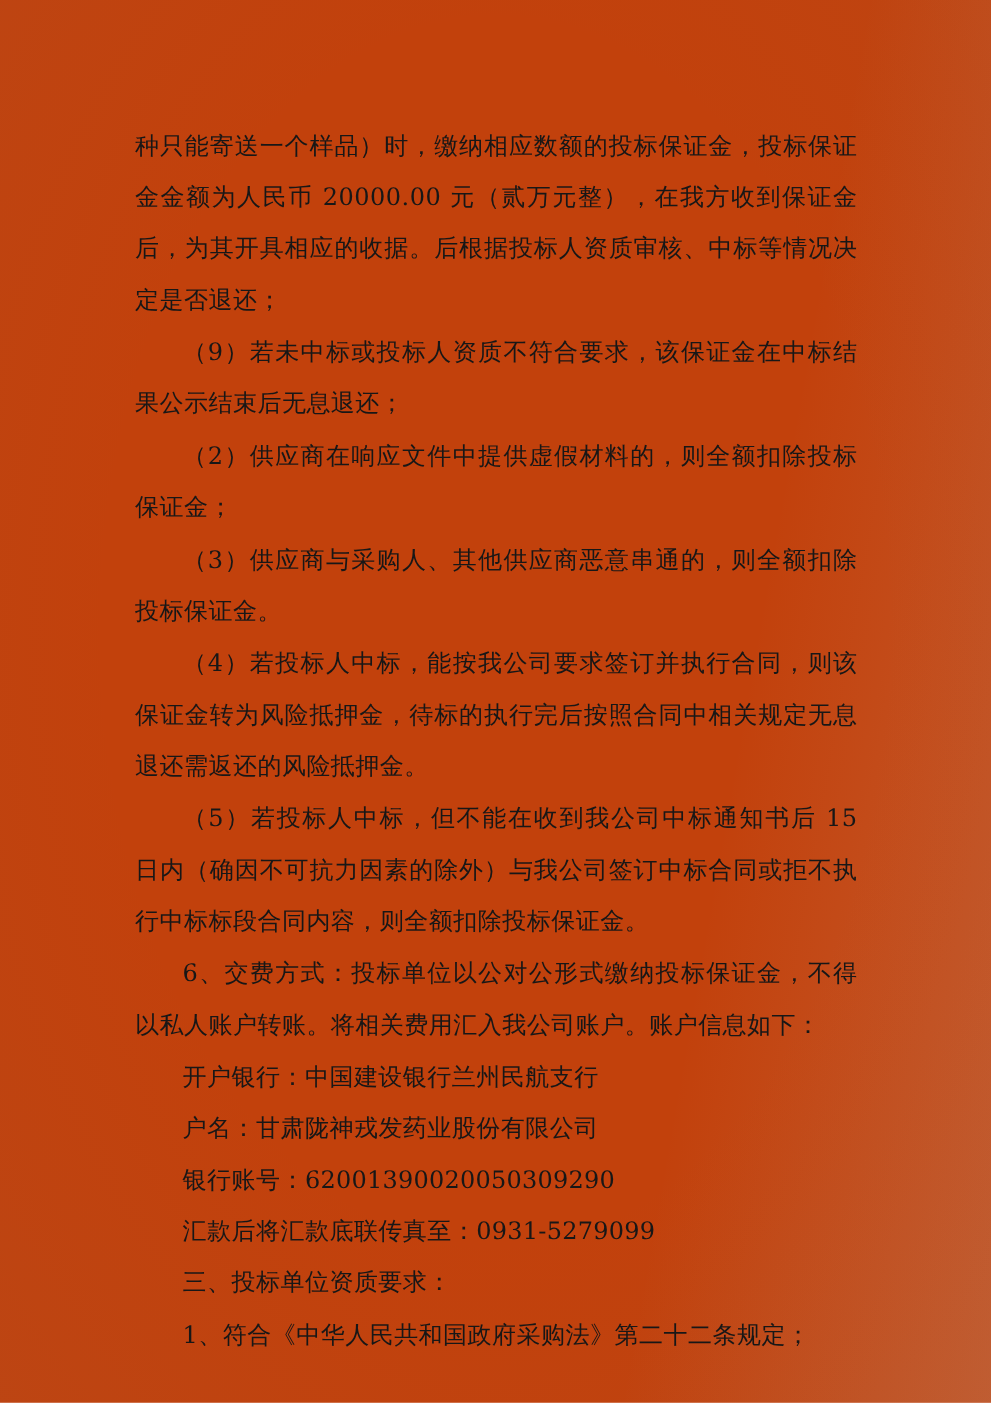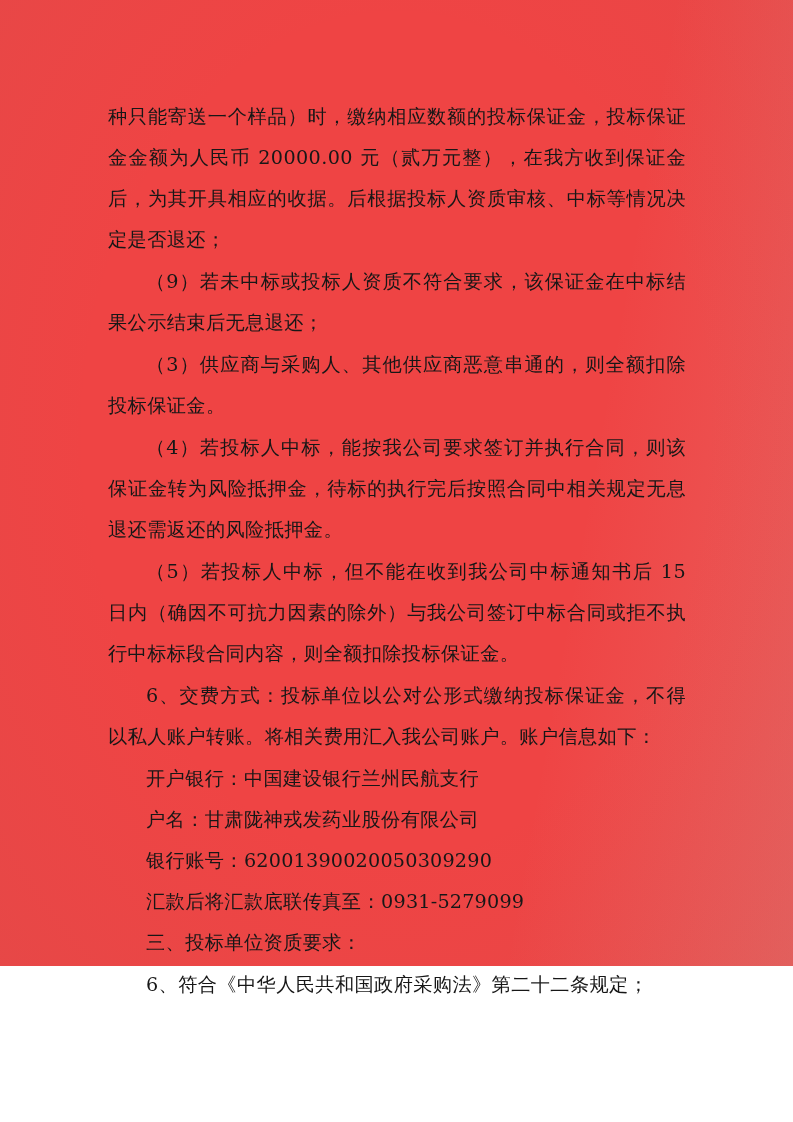--- a/index.html
+++ b/index.html
@@ -10,22 +10,22 @@
     width: 793px;
     height: 1122px;
     background: #ffffff;
     font-family: "DejaVu Serif", "Liberation Serif", serif;
     color: #1a1a1a;
     overflow: hidden;
   }
   .page {
     position: relative;
     width: 793px;
-    height: 966px;
-    background: #ef4444;
+    height: 1122px;
+    background: #c2410c;
     box-sizing: border-box;
   }
   
   .scan-tint {
     position: absolute;
     inset: 0;
     pointer-events: none;
     background:
       radial-gradient(ellipse at 50% 45%, rgba(255,255,255,0) 55%, rgba(120,120,110,0.07) 100%),
       linear-gradient(100deg, rgba(250,250,245,0) 70%, rgba(210,208,198,0.18) 100%);
@@ -62,35 +62,36 @@
 
 <div class="page">
   <div class="scan-tint"></div>
 
   <div class="content">
 
     <p class="para">种只能寄送一个样品）时，缴纳相应数额的投标保证金，投标保证金金额为人民币 20000.00 元（贰万元整），在我方收到保证金后，为其开具相应的收据。后根据投标人资质审核、中标等情况决定是否退还；</p>
 
     <p class="para indent">（9）若未中标或投标人资质不符合要求，该保证金在中标结果公示结束后无息退还；</p>
 
+    <p class="para indent">（2）供应商在响应文件中提供虚假材料的，则全额扣除投标保证金；</p>
 
     <p class="para indent">（3）供应商与采购人、其他供应商恶意串通的，则全额扣除投标保证金。</p>
 
     <p class="para indent">（4）若投标人中标，能按我公司要求签订并执行合同，则该保证金转为风险抵押金，待标的执行完后按照合同中相关规定无息退还需返还的风险抵押金。</p>
 
     <p class="para indent">（5）若投标人中标，但不能在收到我公司中标通知书后 15 日内（确因不可抗力因素的除外）与我公司签订中标合同或拒不执行中标标段合同内容，则全额扣除投标保证金。</p>
 
     <p class="para indent">6、交费方式：投标单位以公对公形式缴纳投标保证金，不得以私人账户转账。将相关费用汇入我公司账户。账户信息如下：</p>
 
     <p class="para bank-line"><span>开户银行：</span><span>中国建设银行兰州民航支行</span></p>
 
     <p class="para bank-line"><span>户名：</span><span>甘肃陇神戎发药业股份有限公司</span></p>
 
     <p class="para bank-line"><span>银行账号：</span><span class="num-latin">62001390020050309290</span></p>
 
     <p class="para bank-line"><span>汇款后将汇款底联传真至：</span><span class="num-latin">0931-5279099</span></p>
 
     <p class="para indent">三、投标单位资质要求：</p>
 
-    <p class="para indent">6、符合《中华人民共和国政府采购法》第二十二条规定；</p>
+    <p class="para indent">1、符合《中华人民共和国政府采购法》第二十二条规定；</p>
 
   </div>
 </div>
 
 </body></html>

